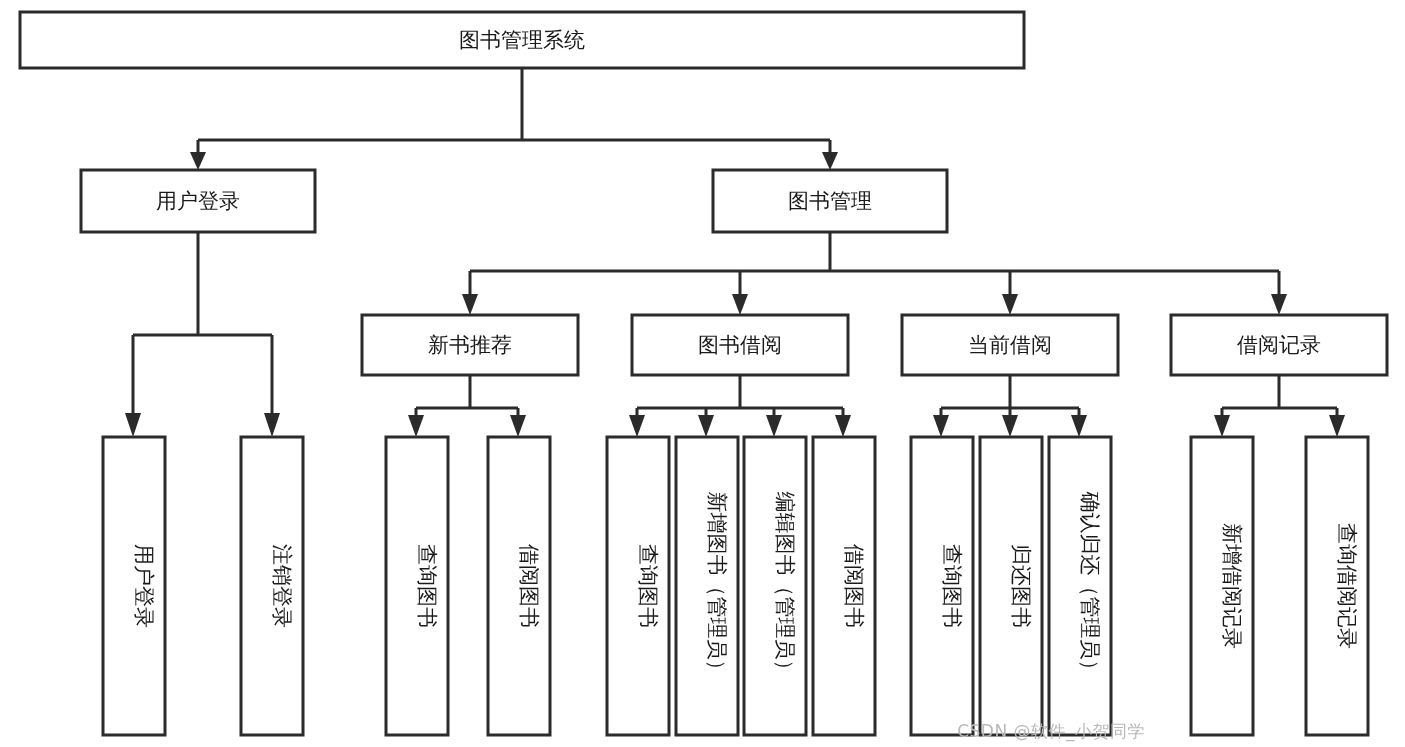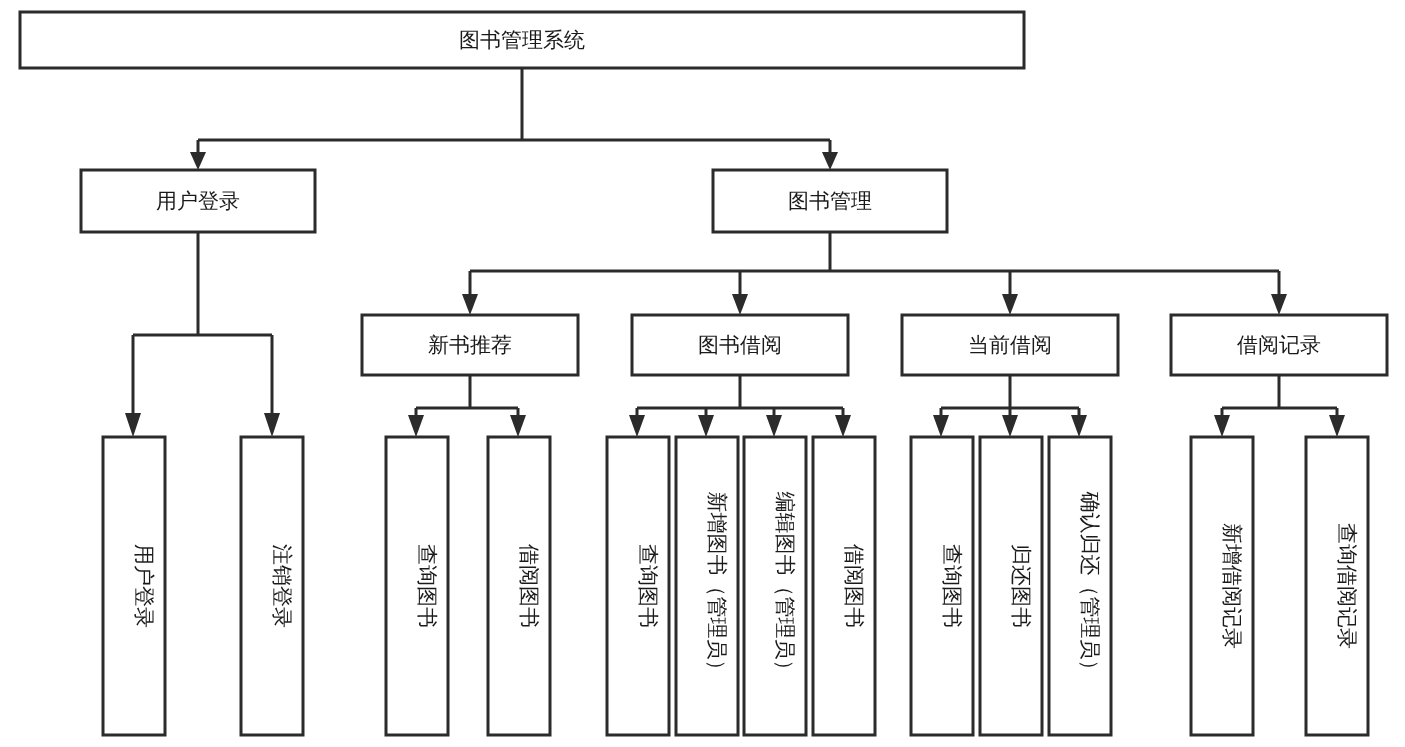--- a/index.html
+++ b/index.html
@@ -228,13 +228,14 @@
       <text class="node-label-vert" x="1225" y="586" transform="rotate(90 1225 586)">新增借阅记录</text>
     </g>
 
     <g>
       <rect class="node-box" x="1306" y="437" width="62" height="298"></rect>
       <text class="node-label-vert" x="1340" y="586" transform="rotate(90 1340 586)">查询借阅记录</text>
     </g>
 
   </svg>
 
+  <div class="watermark">CSDN @软件_小贺同学</div>
 </div>
 
 </body></html>

